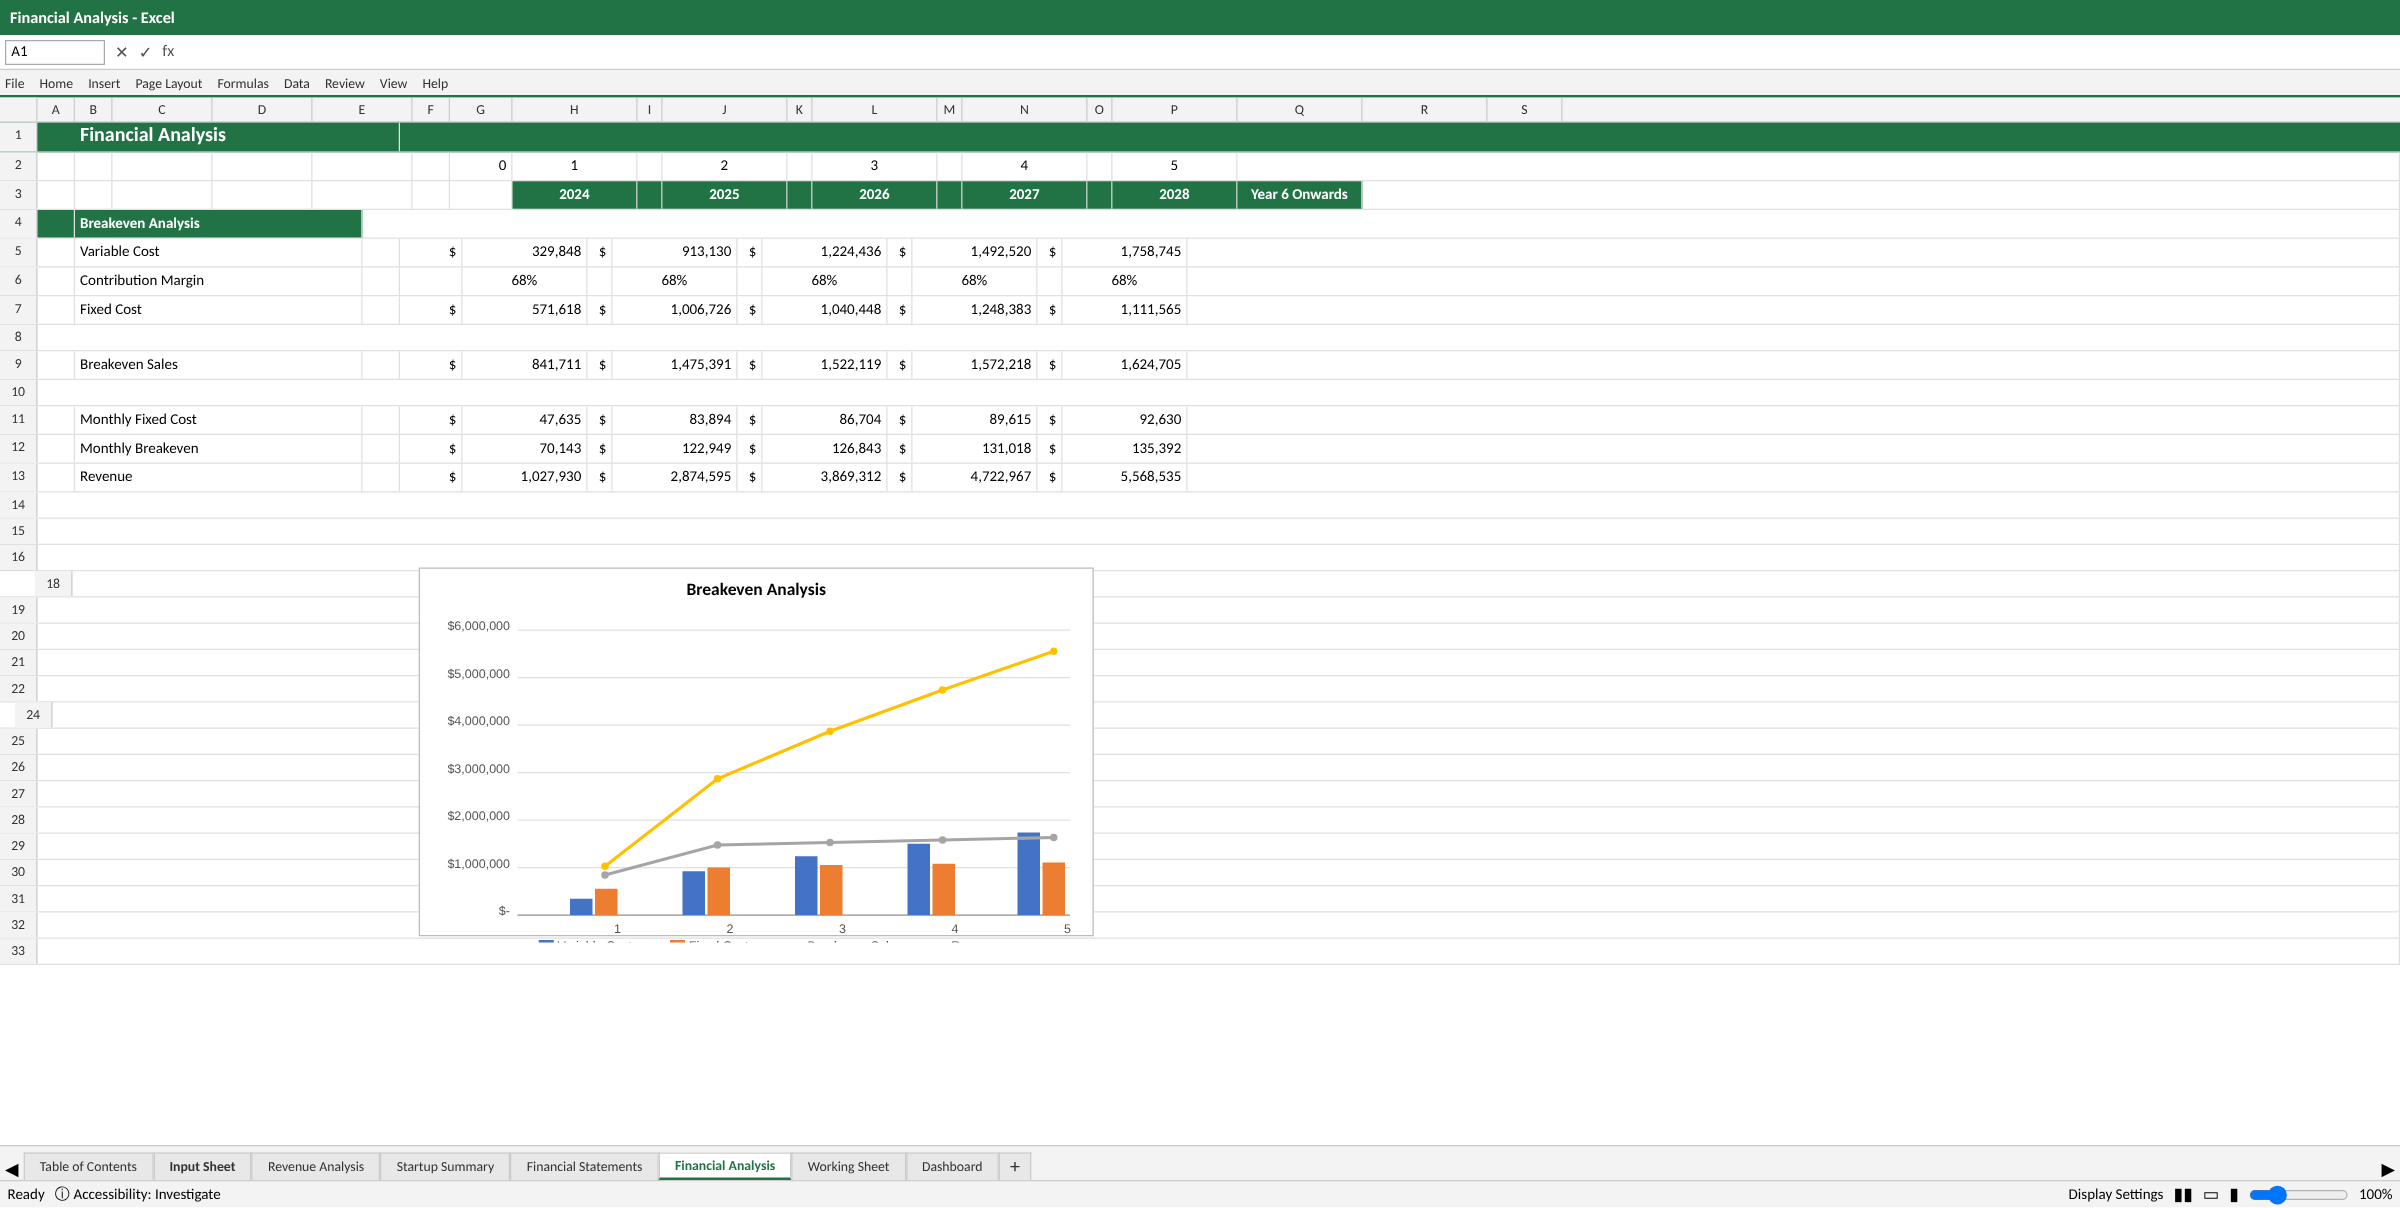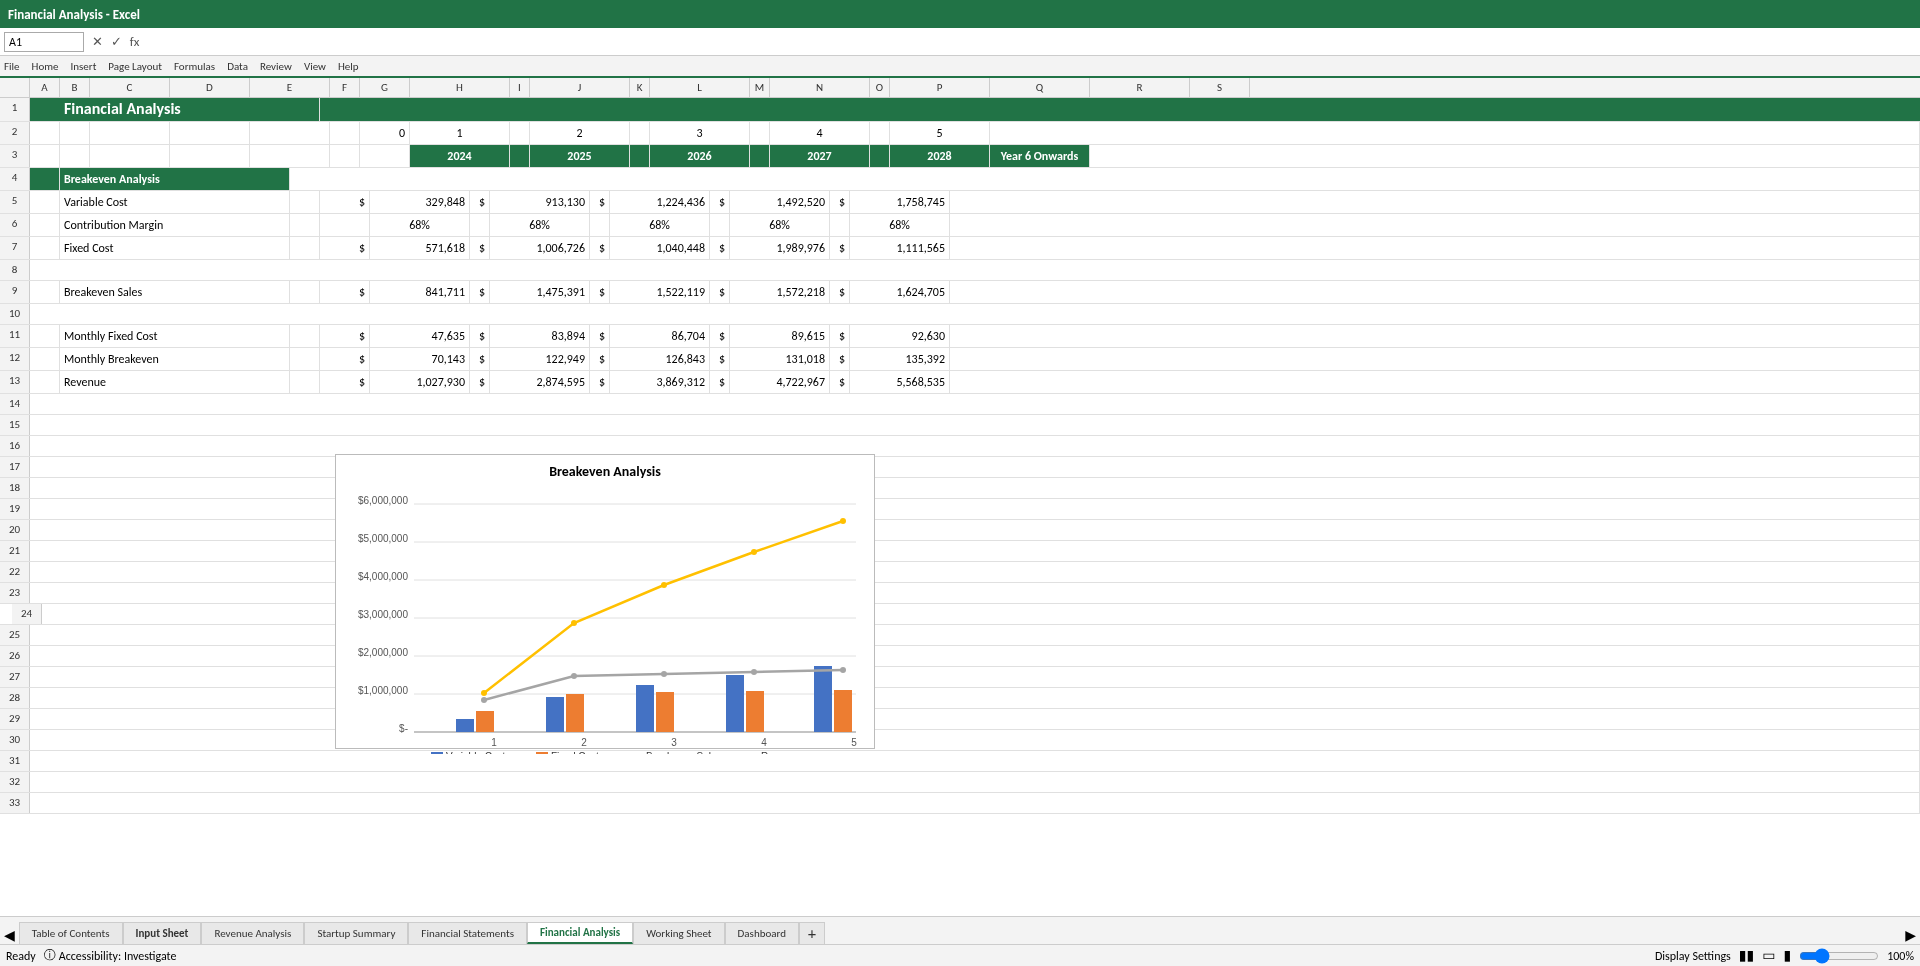--- a/index.html
+++ b/index.html
@@ -224,21 +224,21 @@
           <div class="cell col-a"></div>
           <div class="cell" style="width:230px;min-width:230px;">Fixed Cost</div>
           <div class="cell col-f"></div>
           <div class="cell col-g cell-right">$</div>
           <div class="cell col-h cell-right">571,618</div>
           <div class="cell col-i cell-right">$</div>
           <div class="cell col-j cell-right">1,006,726</div>
           <div class="cell col-k cell-right">$</div>
           <div class="cell col-l cell-right">1,040,448</div>
           <div class="cell col-m cell-right">$</div>
-          <div class="cell col-n cell-right">1,989,976</div>
+          <div class="cell col-n cell-right">1,248,383</div>
           <div class="cell col-o cell-right">$</div>
           <div class="cell col-p cell-right">1,111,565</div>
           <div class="cell" style="flex:1;"></div>
         </div>
 
         <div class="grid-row" style="min-height:20px;">
           <div class="row-num">8</div>
           <div class="cell" style="flex:1;"></div>
         </div>
 
@@ -325,46 +325,38 @@
               <div class="cell" style="flex:1;"></div>
             </div>
             <div class="grid-row" style="min-height: 20px;">
               <div class="row-num">15</div>
               <div class="cell" style="flex:1;"></div>
             </div>
             <div class="grid-row" style="min-height: 20px;">
               <div class="row-num">16</div>
               <div class="cell" style="flex:1;"></div>
             </div>
-            <div class="grid-row" style="min-height: 20px;">
-              <div class="row-num">17</div>
-              <div class="cell" style="flex:1;"></div>
-            </div>
-            <div class="grid-row" style="min-height: 20px;">
+            <div class="grid-row" style="min-height: 20px; padding-left: 28px;">
               <div class="row-num">18</div>
               <div class="cell" style="flex:1;"></div>
             </div>
             <div class="grid-row" style="min-height: 20px;">
               <div class="row-num">19</div>
               <div class="cell" style="flex:1;"></div>
             </div>
             <div class="grid-row" style="min-height: 20px;">
               <div class="row-num">20</div>
               <div class="cell" style="flex:1;"></div>
             </div>
             <div class="grid-row" style="min-height: 20px;">
               <div class="row-num">21</div>
               <div class="cell" style="flex:1;"></div>
             </div>
             <div class="grid-row" style="min-height: 20px;">
               <div class="row-num">22</div>
-              <div class="cell" style="flex:1;"></div>
-            </div>
-            <div class="grid-row" style="min-height: 20px;">
-              <div class="row-num">23</div>
               <div class="cell" style="flex:1;"></div>
             </div>
             <div class="grid-row" style="min-height: 20px; padding-left: 12px;">
               <div class="row-num">24</div>
               <div class="cell" style="flex:1;"></div>
             </div>
             <div class="grid-row" style="min-height: 20px;">
               <div class="row-num">25</div>
               <div class="cell" style="flex:1;"></div>
             </div>

